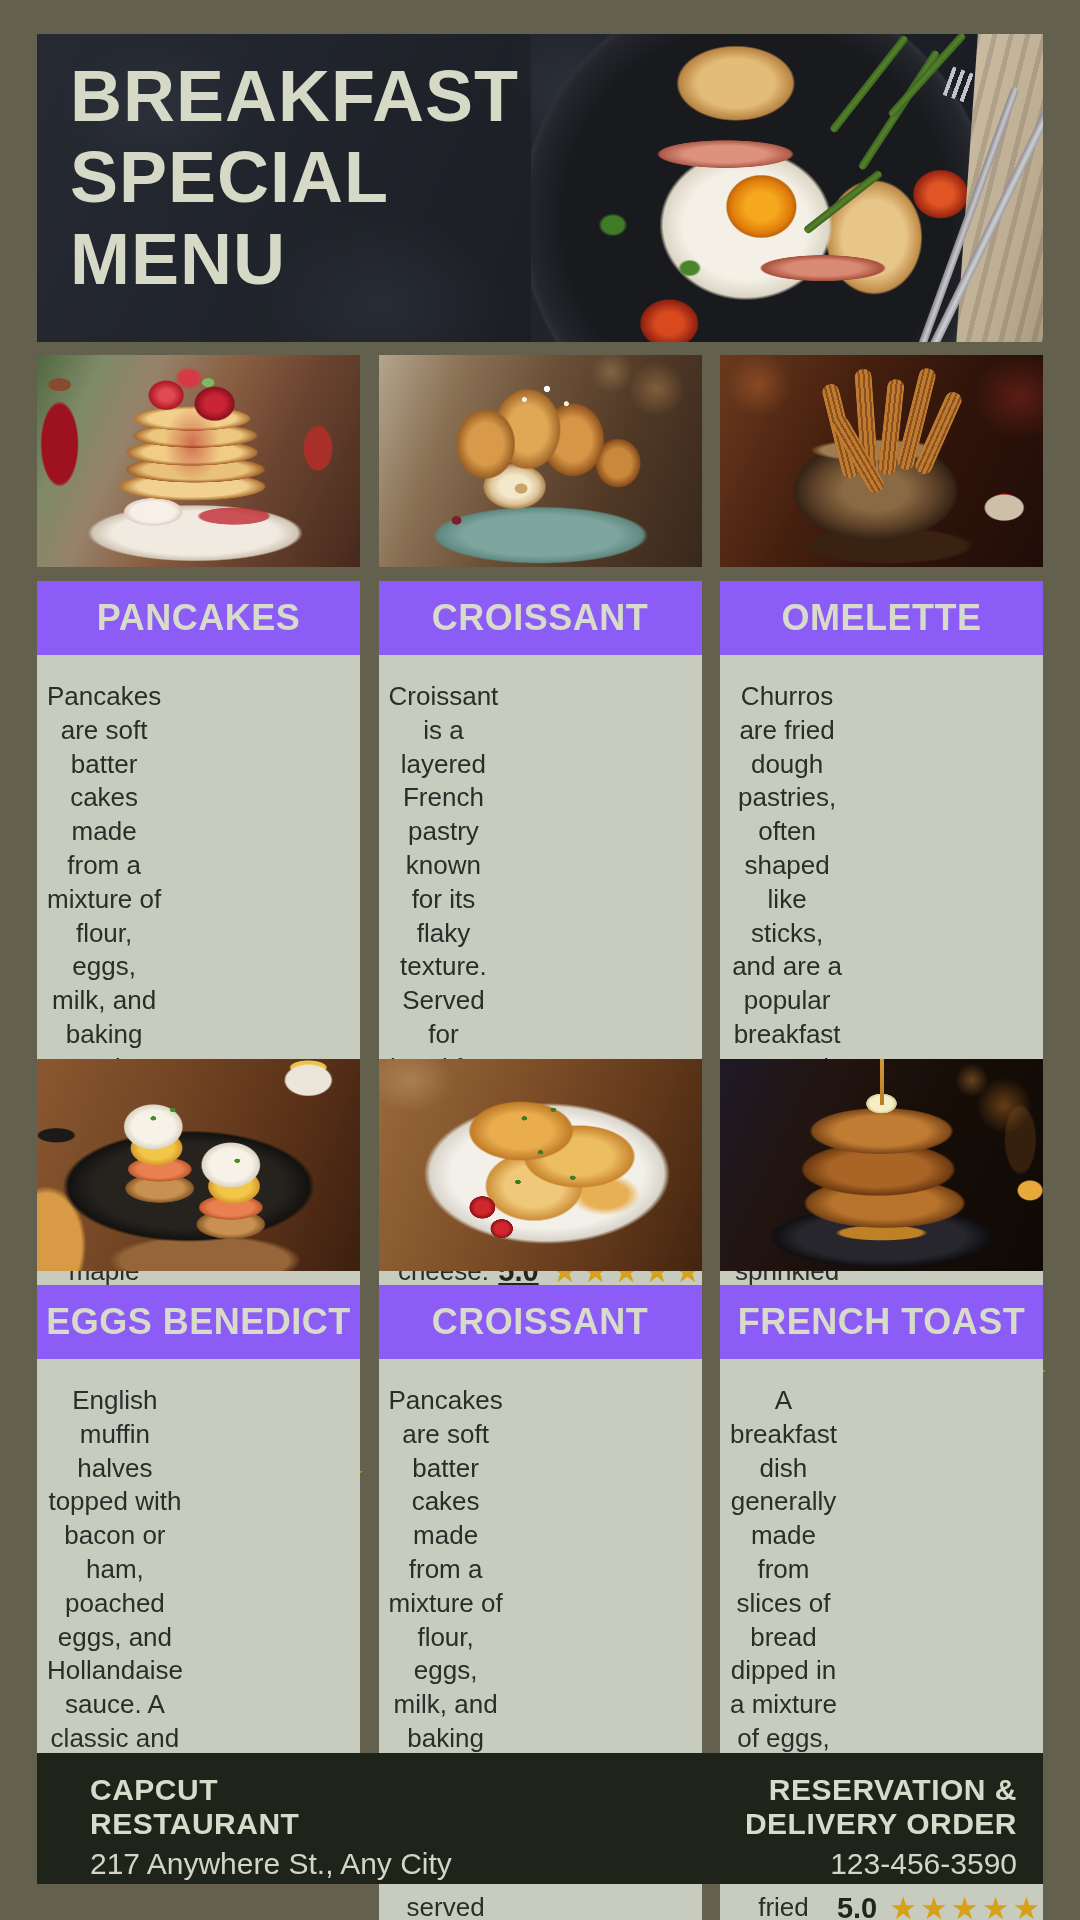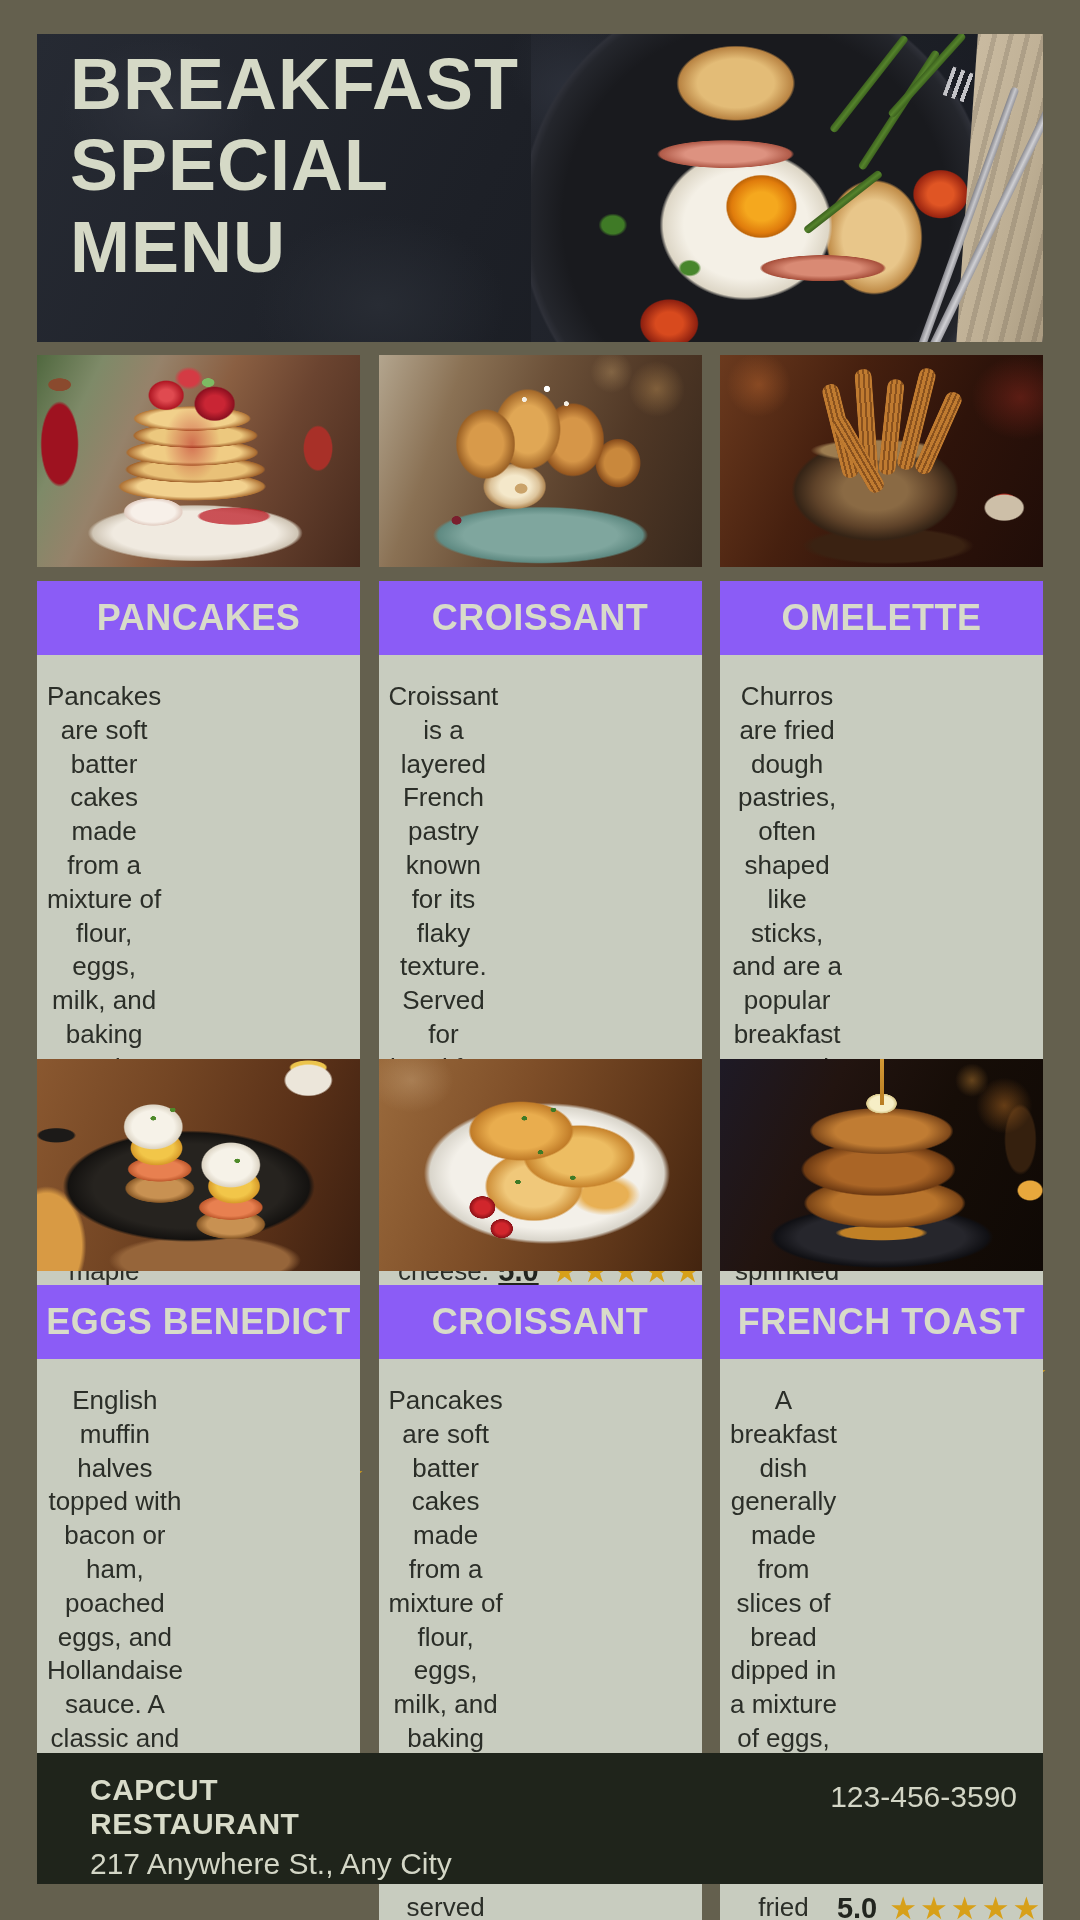--- a/index.html
+++ b/index.html
@@ -6,21 +6,21 @@
   body{width:1080px;height:1920px;background:#64604E;font-family:"Liberation Sans",sans-serif;}
   .page{position:relative;width:1080px;height:1920px;background:#64604E;overflow:hidden;}
 
   
   .banner{position:absolute;left:37px;top:34px;width:1006px;height:308px;overflow:hidden;
     background:
       radial-gradient(140px 100px at 12% 24%, #2c3039 0%, rgba(44,48,57,0) 70%),
       radial-gradient(180px 130px at 34% 88%, #282c34 0%, rgba(40,44,52,0) 70%),
       radial-gradient(120px 90px at 55% 10%, #272b33 0%, rgba(39,43,51,0) 70%),
       linear-gradient(115deg,#262a33 0%,#1d2027 45%,#15171c 100%);}
-  .banner-title{position:absolute;left:33px;top:10px;color:#D5D9C6;font-weight:bold;
+  .banner-title{position:absolute;left:33px;top:22px;color:#D5D9C6;font-weight:bold;
     font-size:72px;line-height:1.13;letter-spacing:1px;white-space:pre-line;z-index:3;}
   .banner-photo{position:absolute;right:0;top:0;width:512px;height:308px;z-index:1;
     background:
       
       radial-gradient(20px 16px at 16% 62%, #3f7a26 55%, rgba(63,122,38,0) 72%),
       radial-gradient(16px 12px at 31% 76%, #47862c 55%, rgba(71,134,44,0) 72%),
       
       radial-gradient(34px 30px at 80% 52%, #e05524 38%, #9a2410 78%, rgba(154,36,16,0) 82%),
       radial-gradient(36px 30px at 27% 94%, #d84a1e 38%, #8e2010 78%, rgba(142,32,16,0) 82%),
       
@@ -296,17 +296,21 @@
 
   <div class="footer">
     <div class="footer-left">
       <div class="footer-heading">
         <div>CAPCUT</div>
         <div>RESTAURANT</div>
       </div>
       <div class="footer-sub">217 Anywhere St., Any City</div>
     </div>
     <div class="footer-right">
+      <div class="footer-heading">
+        <div>RESERVATION &amp;</div>
+        <div>DELIVERY ORDER</div>
+      </div>
       <div class="footer-sub">123-456-3590</div>
     </div>
   </div>
 
 </div>
 
 </body></html>

